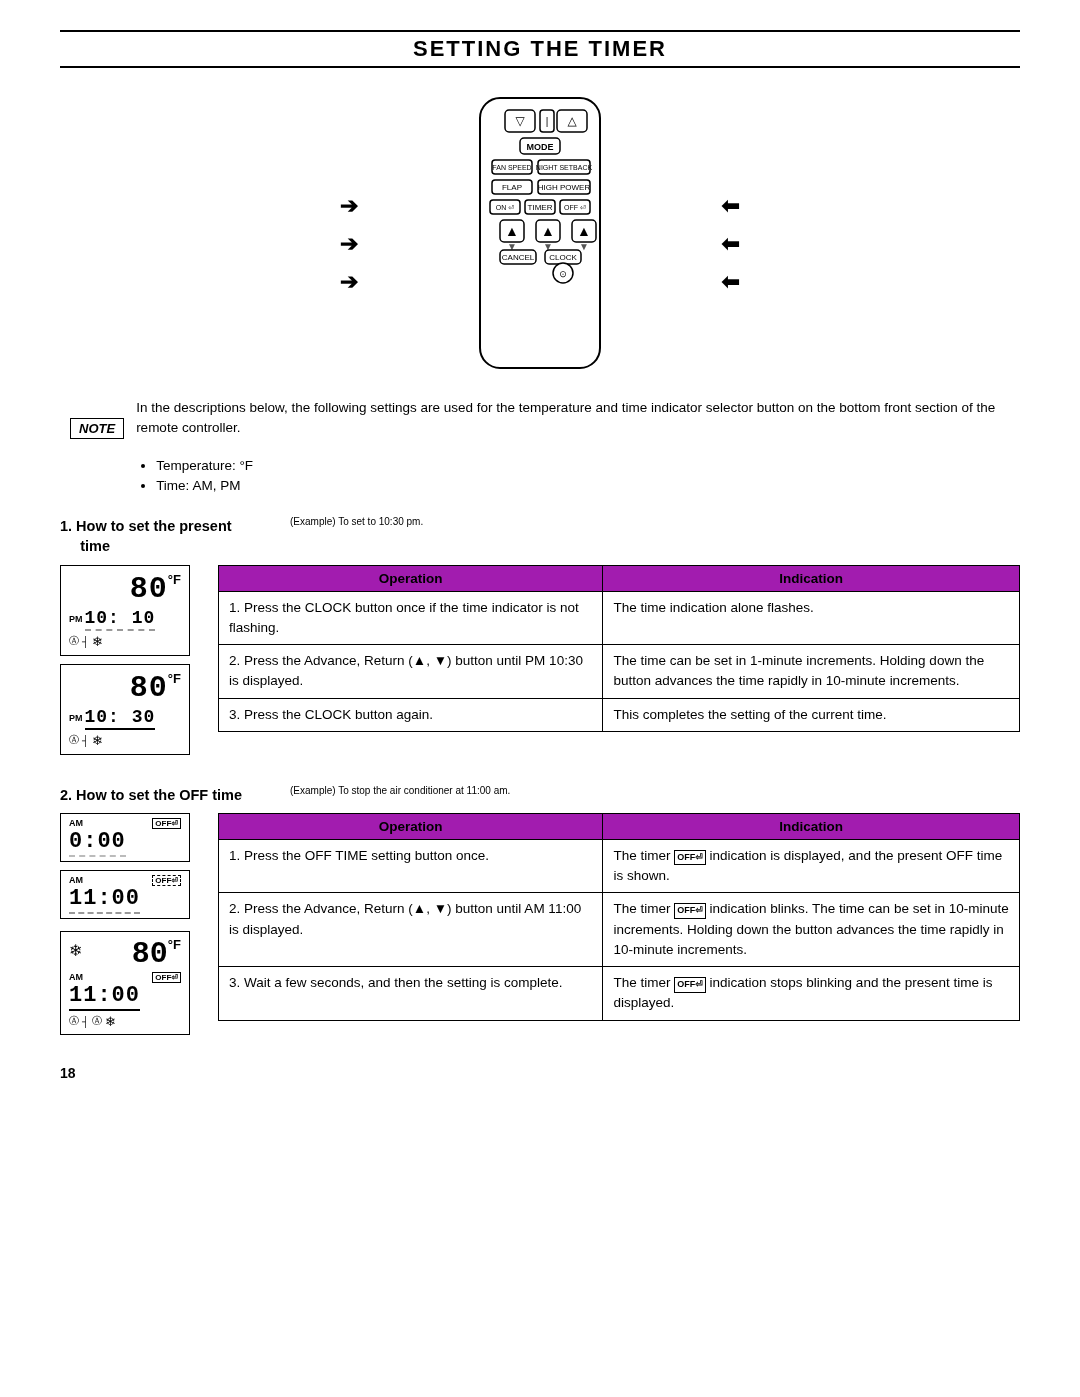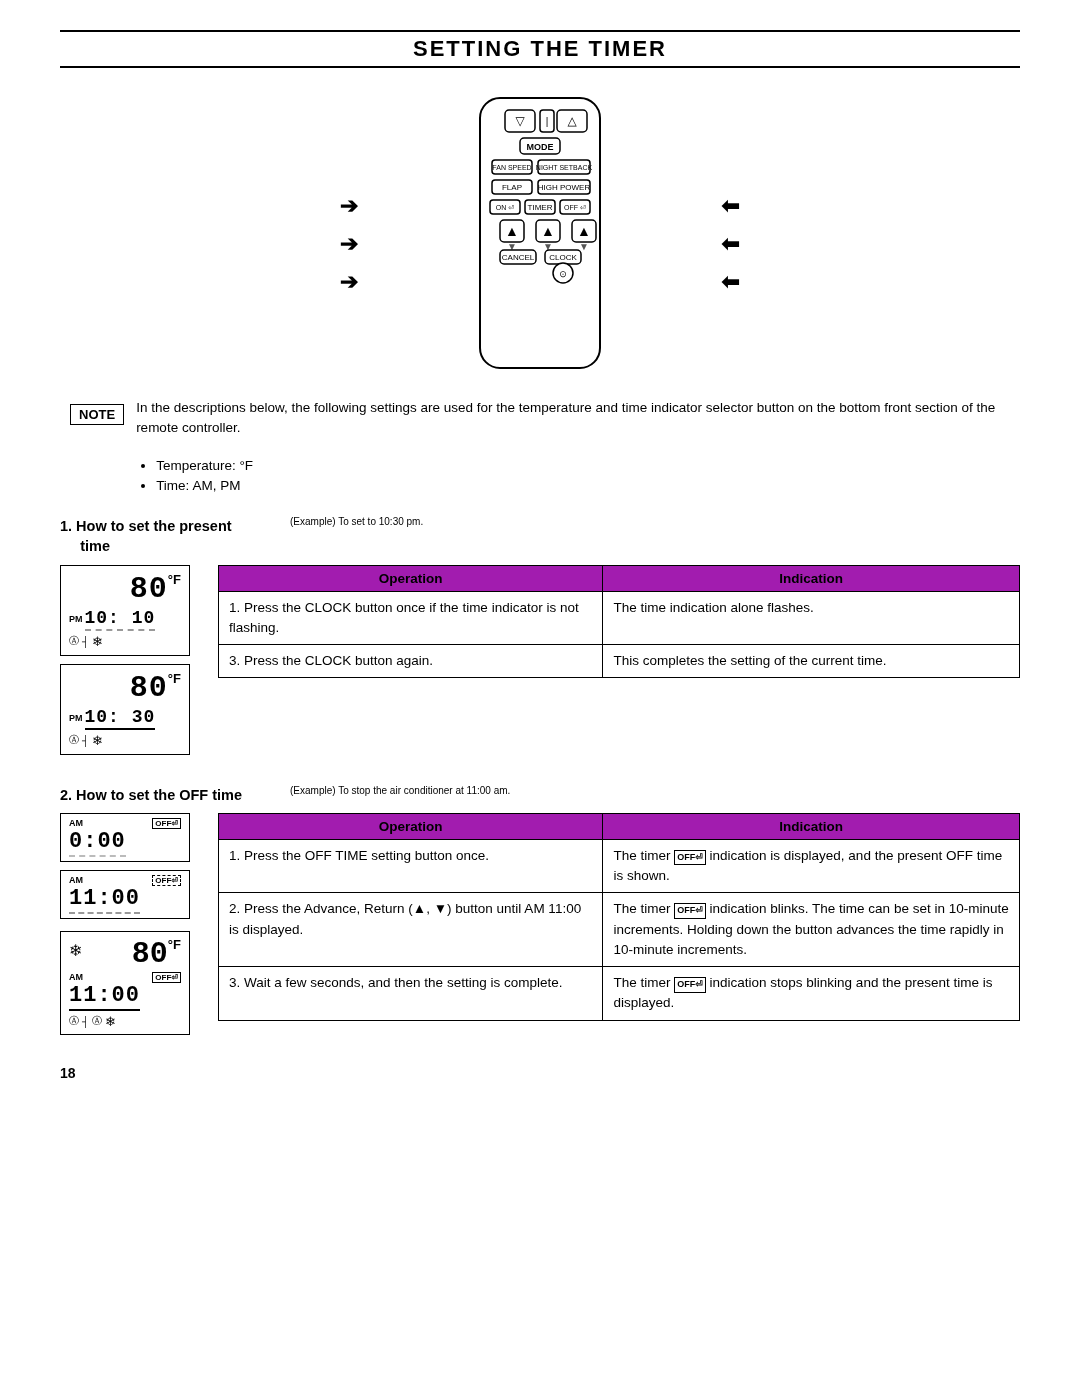--- a/index.html
+++ b/index.html
@@ -42,21 +42,22 @@
       padding-left: 10px;
     }
     .note-box {
       border: 1.5px solid #000;
       padding: 2px 8px;
       font-weight: bold;
       font-size: 13px;
       margin-right: 12px;
       white-space: nowrap;
       height: fit-content;
-      margin-top: 6px;
+      margin-top: 20px;
+      font-style: italic;
     }
     .note-text {
       font-size: 13.5px;
       line-height: 1.5;
     }
     .note-text ul {
       margin-top: 17px;
       padding-left: 20px;
     }
     .section-block {
@@ -301,20 +302,24 @@
             <th>Operation</th>
             <th>Indication</th>
           </tr>
         </thead>
         <tbody>
           <tr>
             <td>1.  Press the CLOCK button once if the time indicator is not flashing.</td>
             <td>The time indication alone flashes.</td>
           </tr>
           <tr>
+            <td>2.  Press the Advance, Return (▲, ▼) button until PM 10:30 is displayed.</td>
+            <td>The time can be set in 1-minute increments. Holding down the button advances the time rapidly in 10-minute increments.</td>
+          </tr>
+          <tr>
             <td>3.  Press the CLOCK button again.</td>
             <td>This completes the setting of the current time.</td>
           </tr>
         </tbody>
       </table>
     </div>
   </div>
 </div>
 
 <div class="section-block" style="margin-top:10px;">

